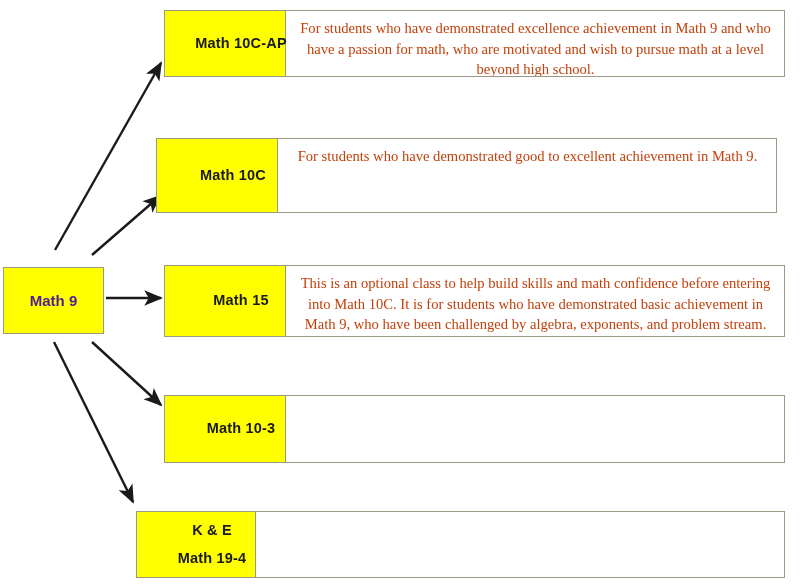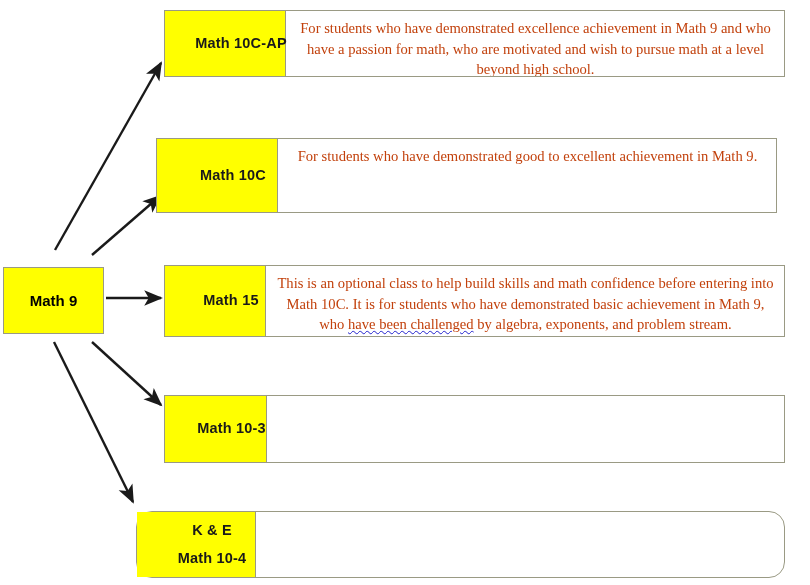--- a/index.html
+++ b/index.html
@@ -60,21 +60,20 @@
     flex: 1 1 auto;
     padding: 7px 10px 5px 11px;
     font-family: "Liberation Serif", serif;
     font-size: 14.6px;
     line-height: 1.42;
     color: #c2410c;
     text-align: center;
     overflow: hidden;
   }
   .sq-blue {
-    text-decoration: underline;
     text-decoration-color: #2222cc;
     text-decoration-style: wavy;
     text-decoration-thickness: 1px;
   }
   .sq-small {
     text-decoration: underline;
     text-decoration-color: #3344cc;
     text-decoration-style: wavy;
     text-decoration-thickness: 1px;
   }
@@ -84,21 +83,21 @@
     position: absolute;
     box-sizing: border-box;
     background: #ffff00;
     border: 1px solid #9a9a84;
     display: flex;
     align-items: center;
     justify-content: center;
     font-family: "Liberation Sans", sans-serif;
     font-weight: bold;
     font-size: 15px;
-    color: #000000;
+    color: #4c1d95;
   }
 </style>
 </head>
 <body>
 
 <div id="canvas">
 
   <svg id="arrows" viewBox="0 0 810 585" width="810" height="585">
     <defs>
       <marker id="ah" markerWidth="9" markerHeight="9" refX="7.4" refY="3.4" orient="auto" markerUnits="strokeWidth">
@@ -133,32 +132,32 @@
   <div class="stream-row" style="left:156px; top:138px; width:621px; height:75px;">
     <div class="stream-label" style="width:121px;">
       <span class="ln">Math 10C</span>
     </div>
     <div class="stream-desc">
       <span>For students who have demonstrated good to excellent achievement in Math 9.</span>
     </div>
   </div>
 
   <div class="stream-row" style="left:164px; top:265px; width:621px; height:72px;">
-    <div class="stream-label" style="width:101px;">
+    <div class="stream-label" style="width:121px;">
       <span class="ln">Math 15</span>
     </div>
     <div class="stream-desc"><span>This is an optional class to help build skills and math confidence before entering into Math 10C.  It is for students who have demonstrated basic achievement in Math 9, who </span><span class="sq-blue">have been challenged</span><span> by algebra, exponents, and problem stream.</span></div>
   </div>
 
   <div class="stream-row" style="left:164px; top:395px; width:621px; height:68px;">
-    <div class="stream-label" style="width:102px;">
+    <div class="stream-label" style="width:121px;">
       <span class="ln">Math 10-3</span>
     </div>
   </div>
 
-  <div class="stream-row" style="left:136px; top:511px; width:649px; height:67px;border-radius:16px;">
+  <div class="stream-row" style="left:136px; top:511px; width:649px; height:67px;">
     <div class="stream-label" style="width:119px;">
       <span class="ln">K &amp; E</span>
-      <span class="ln">Math 10-4</span>
+      <span class="ln">Math 19-4</span>
     </div>
   </div>
 
 </div>
 
 </body></html>

